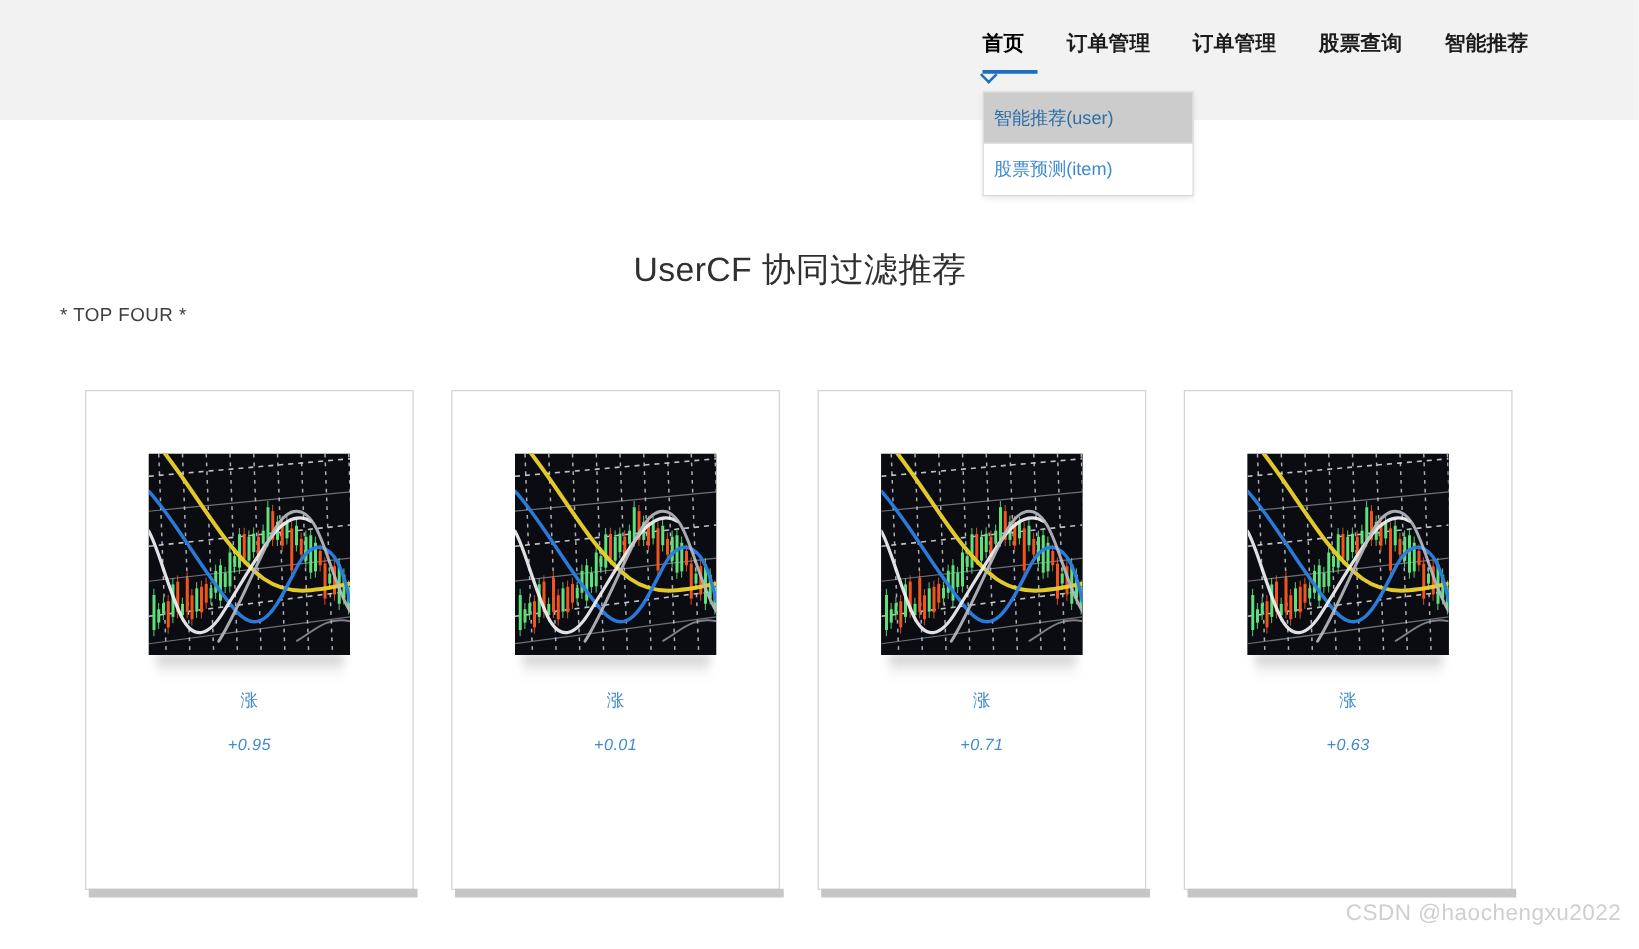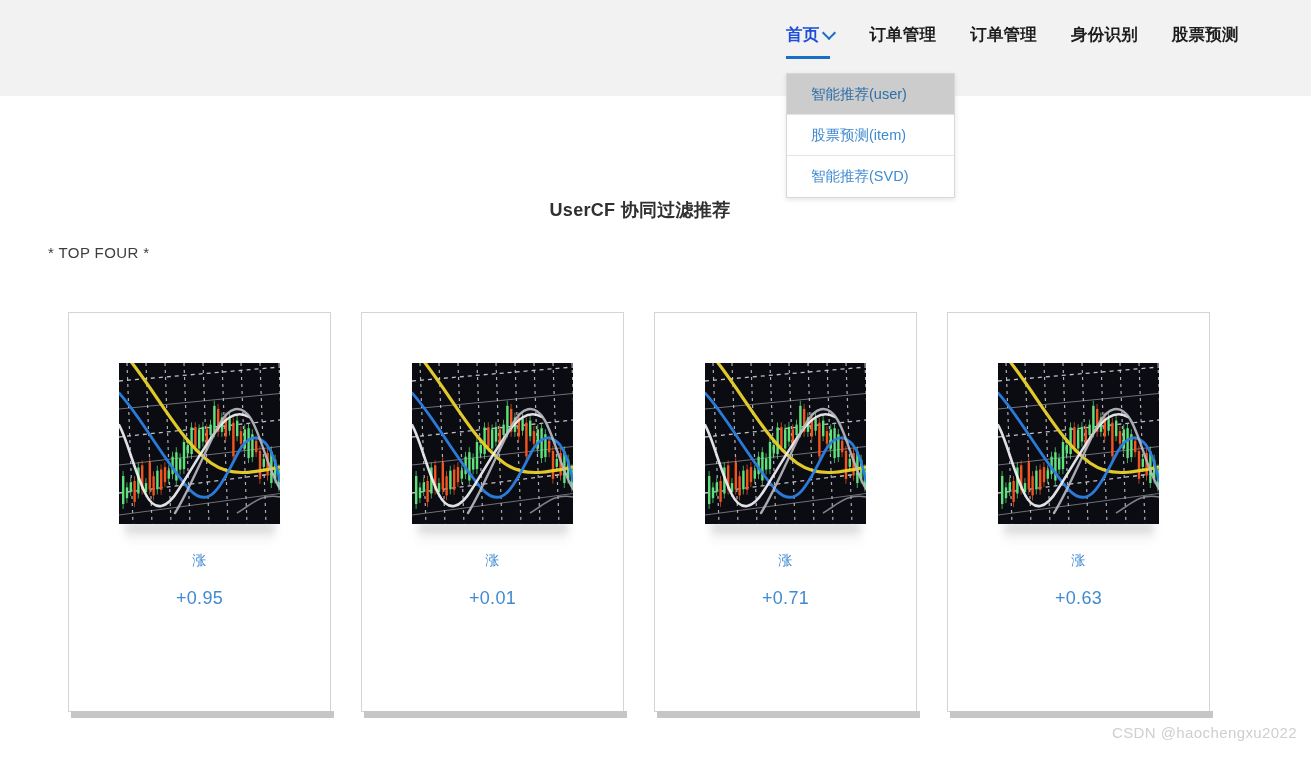--- a/index.html
+++ b/index.html
@@ -45,21 +45,22 @@
     font-size: 16.5px;
     color: #1c1c1c;
     font-weight: bold;
     letter-spacing: 0.2px;
     cursor: pointer;
     white-space: nowrap;
     padding-top: 24px;
     align-items: flex-start;
   }
   .nav-item.active {
-    color: #1d4ed8;
+    color: #000000;
+    flex-direction: column;
   }
   .nav-item.active .underline {
     position: absolute;
     left: 0; bottom: -13px;
     width: 44px; height: 3px;
     background: #1b6ec2;
   }
   .chev {
     display: inline-block;
     width: 11px; height: 11px;
@@ -84,42 +85,42 @@
     width: 169px;
     background: #ffffff;
     border: 1px solid #d8d8d8;
     box-shadow: 0 2px 5px rgba(0,0,0,0.10);
     z-index: 40;
   }
   .dd-item {
     height: 41px;
     display: flex;
     align-items: center;
-    padding-left: 24px;
+    padding-left: 8px;
     font-size: 14.5px;
     color: #3f8ad0;
     border-bottom: 1px solid #e4e4e4;
     cursor: pointer;
     white-space: nowrap;
   }
   .dd-item:last-child { border-bottom: none; }
   .dd-item.hovered {
     background: #cccccc;
     color: #2c6ea8;
   }
 
   
   .title {
     position: absolute;
     top: 198px; left: 0;
     width: 1280px;
     text-align: center;
-    font-size: 18px;
+    font-size: 27px;
     color: #303030;
-    font-weight: bold;
+    font-weight: normal;
     letter-spacing: 0.3px;
   }
   .subtitle {
     position: absolute;
     top: 244px; left: 0;
     width: 1280px;
     font-size: 15px;
     color: #3d3d3d;
     letter-spacing: 0.4px;
     margin-left: 48px;
@@ -179,31 +180,32 @@
     z-index: 1;
   }
   .card-label {
     margin-top: 28px;
     font-size: 14px;
     color: #3f8ad0;
     letter-spacing: 0.3px;
   }
   .card-value {
     margin-top: 18px;
-    font-size: 18px;
+    font-size: 13px;
     color: #3f8ad0;
     letter-spacing: 0.3px;
+    font-style: italic;
   }
 
   
   .watermark {
     position: absolute;
     right: 14px;
     bottom: 18px;
-    font-size: 15px;
+    font-size: 18px;
     color: #cfcfcf;
     letter-spacing: 0.4px;
     user-select: none;
   }
 </style>
 </head>
 <body>
 
 <div id="page">
 
@@ -218,39 +220,36 @@
 
       <div class="nav-item">
         <span>订单管理</span>
       </div>
 
       <div class="nav-item">
         <span>订单管理</span>
       </div>
 
       <div class="nav-item">
-        <span>身份识别</span>
+        <span>股票查询</span>
       </div>
 
       <div class="nav-item">
-        <span>股票预测</span>
+        <span>智能推荐</span>
       </div>
 
     </div>
   </div>
 
   <div class="dropdown">
     <div class="dd-item hovered">
       <span>智能推荐(user)</span>
     </div>
     <div class="dd-item">
       <span>股票预测(item)</span>
-    </div>
-    <div class="dd-item">
-      <span>智能推荐(SVD)</span>
     </div>
   </div>
 
   <div class="title">UserCF 协同过滤推荐</div>
   <div class="subtitle">* TOP FOUR *</div>
 
   <div class="cards">
 
     <div class="card">
       <div class="card-img-wrap">

